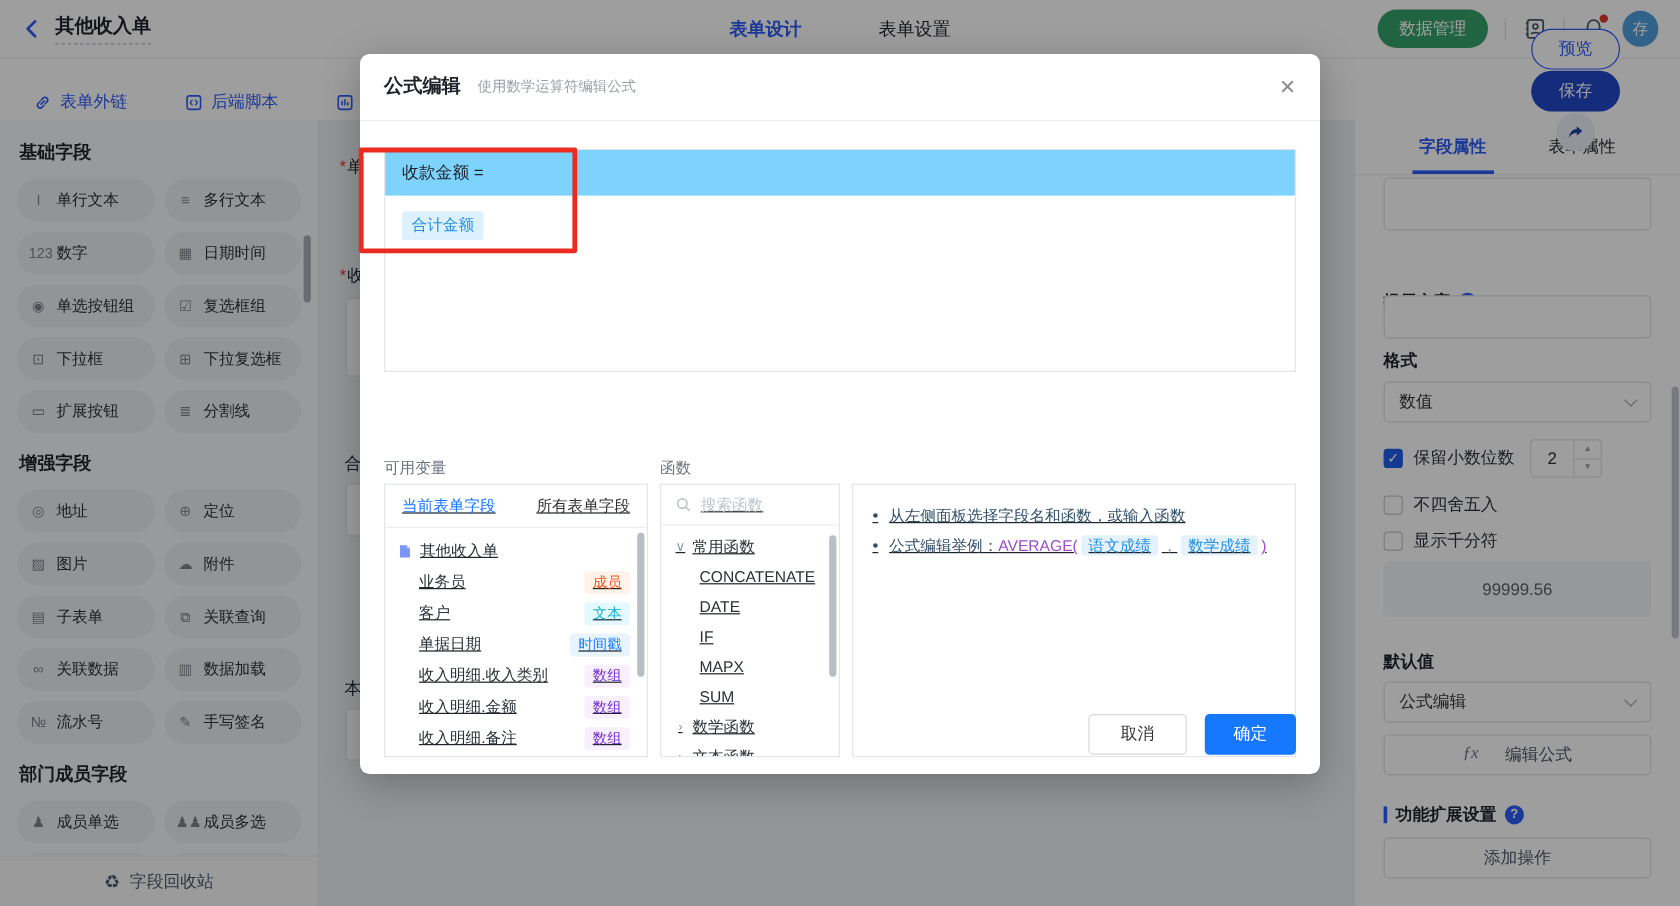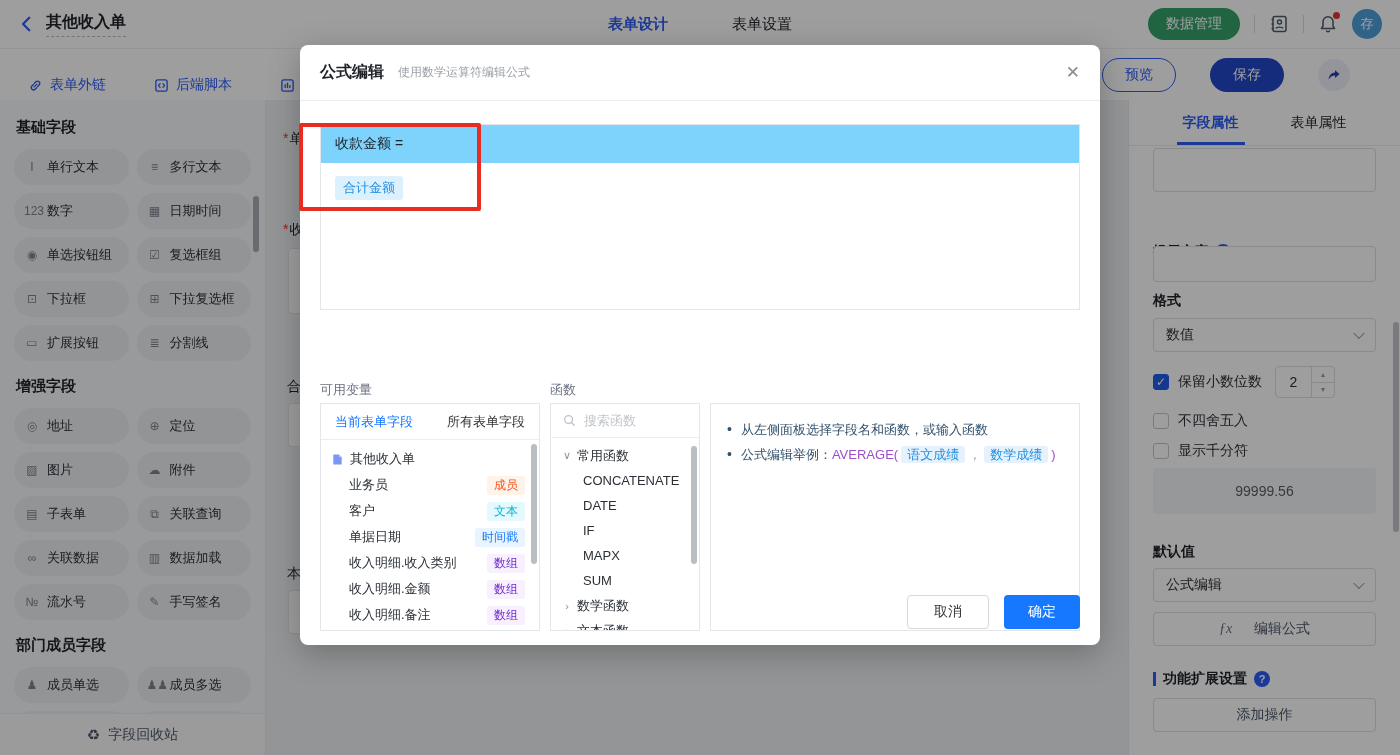--- a/index.html
+++ b/index.html
@@ -18,21 +18,21 @@
   .pill-green { background:#36a269; color:#fff; border:none; border-radius:16px; padding:7px 18px; font-size:14px; cursor:pointer; }
   .vdiv { width:1px; height:18px; background:#d8dbe0; }
   .icon-btn { display:flex; align-items:center; position:relative; cursor:pointer; }
   .bell-dot { position:absolute; top:-2px; right:-2px; width:7px; height:7px; border-radius:50%; background:#e5352b; }
   .avatar { width:30px; height:30px; border-radius:50%; background:#4f9fdc; color:#fff; font-size:13px; display:flex; align-items:center; justify-content:center; cursor:pointer; }
 
   
   .subbar { position:absolute; top:48px; left:0; right:0; height:52px; background:#fff; border-top:1px solid #eef0f2; display:flex; align-items:center; padding:0 28px; z-index:2; }
   .subbar-left { display:flex; gap:48px; }
   .sub-item { display:flex; align-items:center; gap:7px; color:#2d5cf6; font-size:14px; cursor:pointer; white-space:nowrap;margin-top:21px; }
-  .subbar-right { margin-left:auto; display:flex; align-items:center; gap:34px; padding-right:22px; }
+  .subbar-right { margin-left:auto; display:flex; align-items:center; gap:1px; padding-right:22px;flex-direction:column; }
   .btn-preview { border:1px solid #2d5cf6; color:#2d5cf6; background:#fff; border-radius:17px; padding:7px 22px; font-size:14px; cursor:pointer; }
   .btn-save { border:none; color:#fff; background:#2247c9; border-radius:17px; padding:8px 23px; font-size:14px; cursor:pointer; }
   .share-circle { width:32px; height:32px; border-radius:50%; background:#eef1f8; display:flex; align-items:center; justify-content:center; cursor:pointer; }
 
   
   .sidebar { position:absolute; top:100px; left:0; bottom:0; width:266px; background:#f7f8fa; border-right:1px solid #e8eaee; padding:16px 14px 0 14px; overflow:hidden; z-index:1; }
   .sb-title { font-size:15px; font-weight:bold; color:#1f2329; margin:10px 2px 12px 2px; }
   .sb-title:first-child { margin-top:2px; }
   .sb-grid { display:grid; grid-template-columns:1fr 1fr; gap:8px; margin-bottom:16px; }
   .sb-chip { height:36px; background:#edeff3; border-radius:18px; display:flex; align-items:center; padding:0 10px; gap:7px; font-size:13px; color:#2b3037; cursor:grab; overflow:hidden; white-space:nowrap; }
@@ -81,21 +81,21 @@
   .m-sub { font-size:12px; color:#9aa0a8; margin-left:14px; }
   .m-close { margin-left:auto; color:#8c8c8c; font-size:17px; cursor:pointer; line-height:1; }
   .m-body { position:relative; height:544px; }
 
   .formula-box { position:absolute; left:20px; top:23px; width:760px; height:186px; border:1px solid #e3e6ea; background:#fff; }
   .formula-head { height:38px; background:#7dd3fc; display:flex; align-items:center; padding:0 14px; font-size:14px; color:#1f2329; }
   .formula-body { padding:13px 14px; }
   .chip { display:inline-block; background:#ddf0fd; color:#2490e0; font-size:13px; padding:3px 8px; border-radius:3px; cursor:pointer; }
 
   .col-label { position:absolute; top:280px; font-size:13px; color:#6b7280; }
-  .m-panel { position:absolute; top:302px; height:228px; border:1px solid #e3e6ea; background:#fff; overflow:hidden; }
+  .m-panel { position:absolute; top:302px; height:228px; border:1px solid #e3e6ea; background:#fff; overflow:hidden;text-decoration:underline; }
   .vars-panel { left:20px; width:220px; }
   .funcs-panel { left:250px; width:150px; }
   .tips-panel { left:410px; width:370px; }
 
   .vars-tabs { height:36px; display:flex; align-items:center; justify-content:space-between; padding:0 14px; border-bottom:1px solid #ededed; font-size:13px; }
   .vars-tabs .vt { cursor:pointer; color:#333; }
   .vars-tabs .vt.active { color:#1677ff; }
   .tree { position:relative; padding:6px 0; }
   .tree-root { display:flex; align-items:center; gap:6px; height:26px; padding-left:10px; font-size:13px; color:#2b3037; }
   .tree-row { display:flex; align-items:center; height:26px; padding-left:28px; padding-right:14px; font-size:13px; color:#2b3037; cursor:pointer; }

